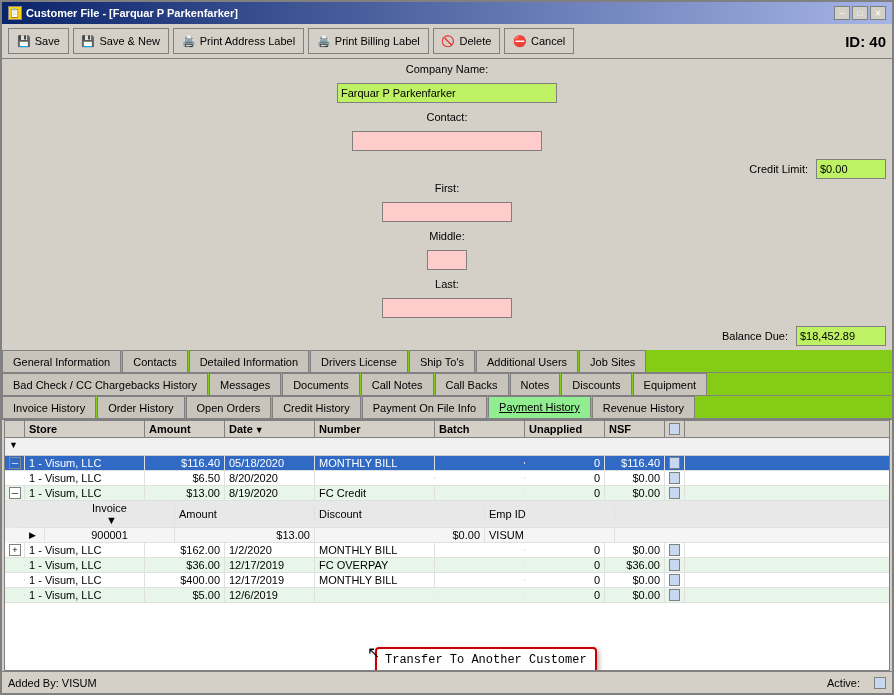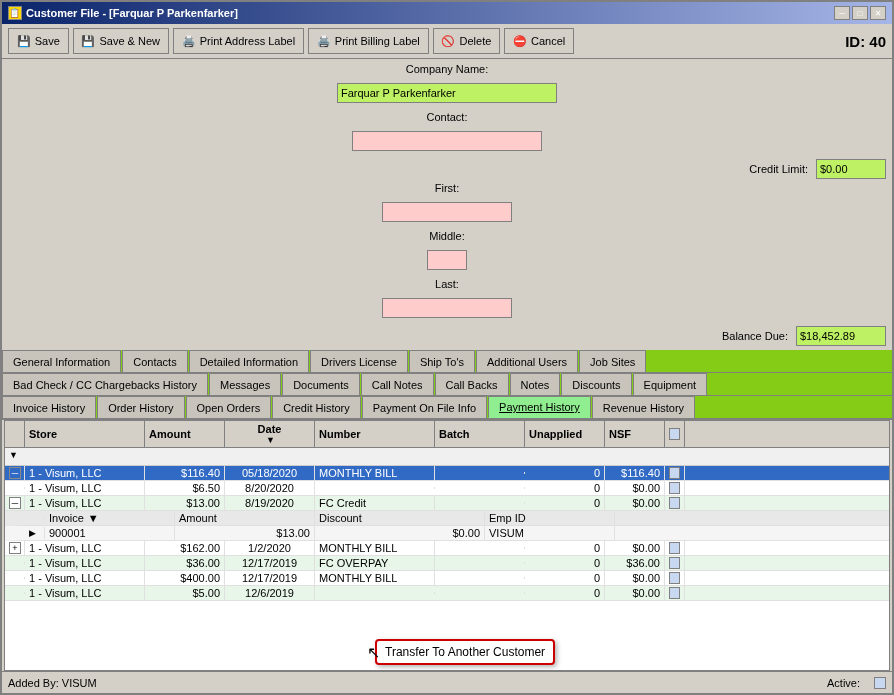--- a/index.html
+++ b/index.html
@@ -28,21 +28,21 @@
     .credit-fields { margin-left: auto; display: flex; align-items: center; gap: 8px; }
 
     .tabs-container { background: #84cc16; }
     .tabs-row1 { display: flex; border-bottom: 1px solid #808080; }
     .tab { padding: 3px 10px; border: 1px solid #808080; border-bottom: none; background: #c8c4bc; font-size: 11px; cursor: pointer; margin-right: 1px; height: 22px; display: flex; align-items: center; }
     .tab.active-green { background: #90ee90; border-bottom: 1px solid #90ee90; text-decoration: underline; }
 
     .content-area { flex: 1; background: white; border: 1px solid #808080; margin: 0 2px; overflow: hidden; position: relative; }
     
     .table-header { display: flex; background: #d4d0c8; border-bottom: 1px solid #808080; }
-    .th { padding: 2px 4px; font-size: 11px; font-weight: bold; border-right: 1px solid #808080; flex-shrink: 0; display: flex; align-items: center; }
+    .th { padding: 2px 4px; font-size: 11px; font-weight: bold; border-right: 1px solid #808080; flex-shrink: 0; display: flex; align-items: flex-end; }
     .th.sortable { cursor: pointer; }
     .sort-arrow { margin-left: 2px; font-size: 9px; }
 
     .filter-row { display: flex; background: #f0f0f0; border-bottom: 1px solid #ccc; height: 18px; }
     .filter-icon { padding: 2px 4px; font-size: 9px; }
 
     .table-row { display: flex; border-bottom: 1px solid #e0e0e0; align-items: center; }
     .table-row.selected { background: #316ac5; color: white; }
     .table-row.light-green { background: #e8f5e9; }
     .table-row.white { background: white; }
@@ -54,28 +54,28 @@
 
     .context-menu { position: absolute; background: white; border: 2px solid #cc0000; border-radius: 4px; padding: 4px 8px; font-size: 12px; cursor: pointer; box-shadow: 2px 2px 5px rgba(0,0,0,0.3); z-index: 100; white-space: nowrap; }
     .context-menu::before { content: ''; position: absolute; left: -8px; top: 50%; transform: translateY(-50%); width: 0; height: 0; }
 
     .status-bar { background: #d4d0c8; border-top: 1px solid #808080; padding: 2px 6px; display: flex; justify-content: space-between; align-items: center; font-size: 11px; height: 22px; }
 
     
     .col-expand { width: 20px; }
     .col-store { width: 120px; }
     .col-amount { width: 80px; }
-    .col-date { width: 90px; flex-direction: column; }
+    .col-date { width: 90px; }
     .col-number { width: 120px; }
     .col-batch { width: 90px; }
     .col-unapplied { width: 80px; }
     .col-nsf { width: 60px; }
     .col-check { width: 20px; }
 
-    .col-invoice { width: 130px; }
+    .col-invoice { width: 130px; flex-direction: column; }
     .col-amount2 { width: 140px; }
     .col-discount { width: 170px; }
     .col-empid { width: 130px; }
 
     .cursor-arrow { font-size: 16px; position: absolute; left: 362px; top: 222px; z-index: 200; pointer-events: none; }
   </style>
 </head>
 <body>
 
 <div class="window">
@@ -469,21 +469,21 @@
           <span>0</span>
         </div>
       <div class="td col-nsf right">
           <span>$0.00</span>
         </div>
       <div class="td col-check">
         <div class="small-checkbox"></div>
       </div>
     </div>
 
-    <div class="context-menu" style="left: 370px; top: 218px;">
+    <div class="context-menu" style="left: 370px; top: 226px; font-family: Liberation Mono, monospace;">
       <span>Transfer To Another Customer</span>
     </div>
 
     <div class="cursor-arrow">↖</div>
 
   </div>
 
   <div class="status-bar">
     <span>Added By: VISUM</span>
     <div style="display:flex; align-items:center; gap:14px;">

